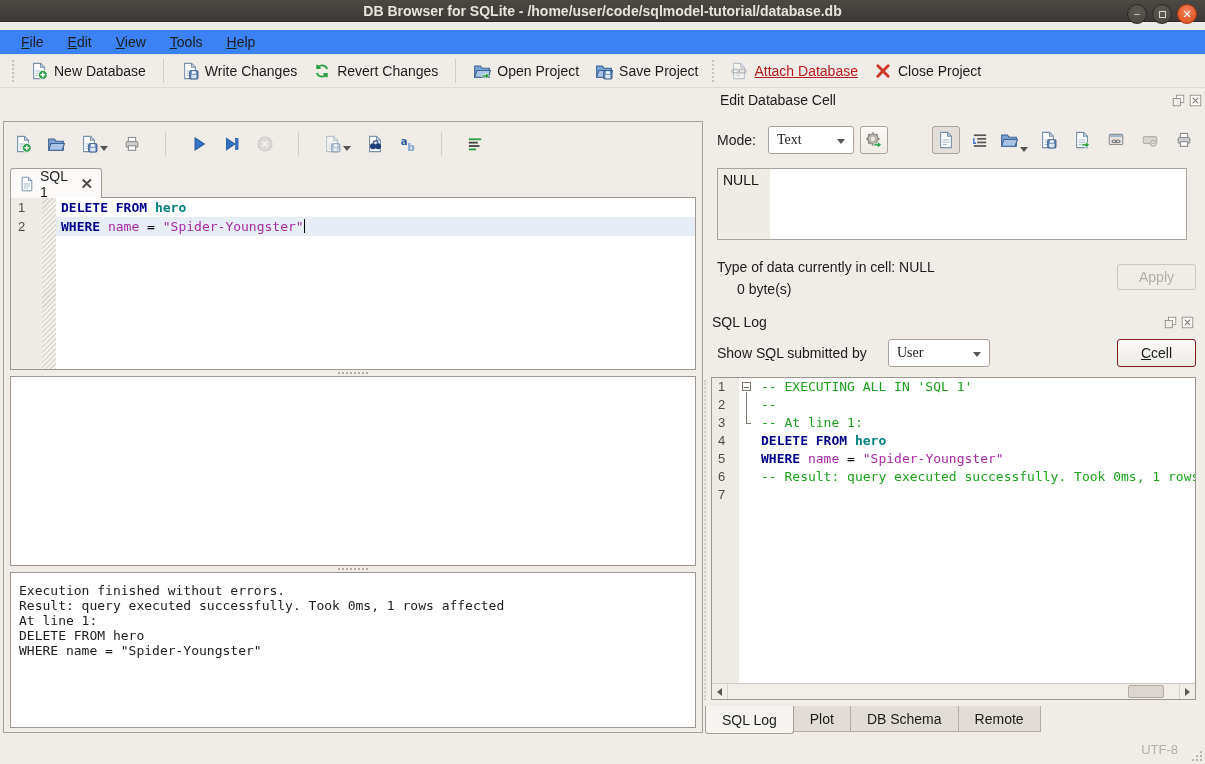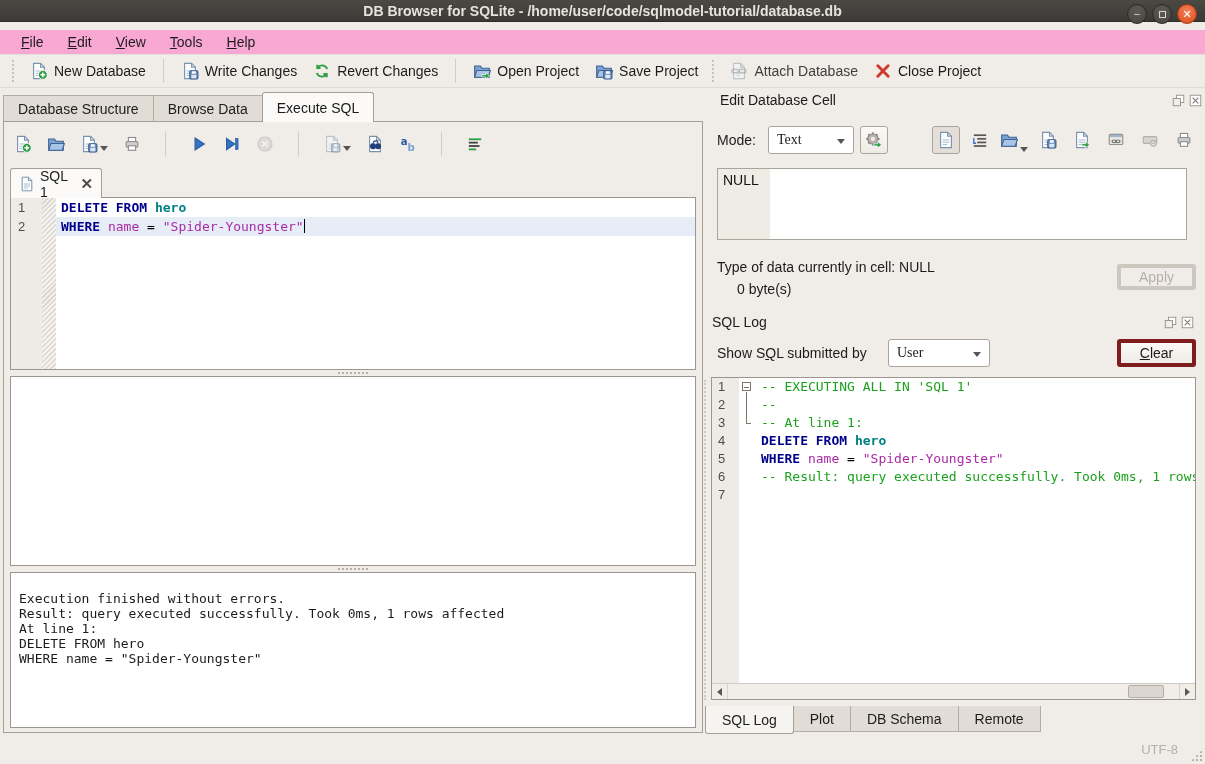--- a/index.html
+++ b/index.html
@@ -13,33 +13,33 @@
     display:flex;align-items:center;justify-content:center;}
   .titlebar .title{color:#e6e3dd;font-weight:bold;font-size:14px;}
   .winbtns{position:absolute;right:8px;top:4px;display:flex;gap:5px;}
   .wbtn{width:20px;height:20px;border-radius:50%;display:flex;align-items:center;justify-content:center;
     background:radial-gradient(circle at 50% 35%,#5e5b55,#46443f);border:1px solid #2a2926;
     color:#d8d5cf;font-size:11px;line-height:1;}
   .wbtn.close{background:radial-gradient(circle at 50% 35%,#f3835b,#dd4814);border-color:#a53a12;color:#fff;}
   .wbtn .sq{width:7px;height:7px;border:1.5px solid #d8d5cf;}
 
   
-  .menubar{position:absolute;left:0;top:30px;width:1205px;height:25px;background:#f9a8d4;
+  .menubar{position:absolute;left:0;top:30px;width:1205px;height:25px;background:#3b82f6;
     display:flex;align-items:center;padding-left:10px;gap:2px;border-bottom:1px solid #e4e0da;}
   .menu-item{padding:2px 11px;}
   .u{text-decoration:underline;}
 
   
   .toolbar{position:absolute;left:0;top:55px;width:1205px;height:33px;display:flex;align-items:center;
     padding-left:6px;border-bottom:1px solid #e0dcd5;}
   .grip{width:4px;height:22px;border-left:2px dotted #c6c1b9;margin:0 6px;}
   .tsep{width:1px;height:24px;background:#d2cdc5;margin:0 9px;}
   .tbtn{display:flex;align-items:center;gap:6px;padding:4px 8px;border-radius:3px;}
   .tbtn .tlbl{white-space:nowrap;}
-  .tbtn.dis .tlbl{color:#404040;}
+  .tbtn.dis .tlbl{color:#b91c1c;text-decoration:underline;}
   .tbtn.dis svg{opacity:.45;}
   .caret-down{width:0;height:0;border-left:4px solid transparent;border-right:4px solid transparent;
     border-top:5px solid #555;margin-left:2px;align-self:flex-end;margin-bottom:2px;}
 
   .icw{position:relative;width:18px;height:18px;display:inline-block;flex:0 0 auto;}
   .icw svg{position:absolute;inset:0;width:100%;height:100%;}
   .icw.small{width:16px;height:16px;}
 
   
   .main-tabs{position:absolute;left:3px;top:92px;height:30px;display:flex;align-items:flex-end;}
@@ -78,34 +78,34 @@
   .tk-id{color:var(--identifier,#aa2aa5);}
   .tk-str{color:var(--string,#aa2aa5);}
   .tk-cm{color:var(--comment,#1ba11b);}
   .tk-pl{color:#000;}
   .caret{display:inline-block;width:1px;height:14px;background:#000;vertical-align:-2px;}
 
   .hsplit{position:absolute;left:6px;width:686px;height:6px;display:flex;align-items:center;justify-content:center;}
   .hsplit .dots{width:30px;border-top:2px dotted #b4aea6;}
   .grid-pane{position:absolute;left:6px;top:254px;width:686px;height:190px;background:#fff;border:1px solid #9c968e;}
   .msg-pane{position:absolute;left:6px;top:450px;width:686px;height:156px;background:#fff;border:1px solid #9c968e;
-    font-family:"DejaVu Sans Mono",monospace;font-size:13px;line-height:15px;padding:18px 8px;white-space:pre;overflow:hidden;}
+    font-family:"DejaVu Sans Mono",monospace;font-size:13px;line-height:15px;padding:10px 8px;white-space:pre;overflow:hidden;}
 
   
   .dock-header{display:flex;align-items:center;}
   .dock-title{flex:1;}
   .dock-icons{display:flex;gap:4px;margin-right:8px;}
   .dico{width:13px;height:13px;position:relative;}
   .dico svg{width:100%;height:100%;}
 
   .combo{background:#fff;border:1px solid #aaa49c;border-radius:3px;display:flex;align-items:center;
     padding:0 8px;height:28px;position:relative;}
   .combo .cval{flex:1;font-family:Liberation Serif, serif;}
   .combo .caret-down{position:absolute;right:8px;top:12px;}
-  .btn{background:linear-gradient(#fbfaf8,#eeebe5);border:4px solid #7f1d1d;border-radius:3px;
+  .btn{background:linear-gradient(#fbfaf8,#eeebe5);border:1px solid #7f1d1d;border-radius:3px;
     display:flex;align-items:center;justify-content:center;height:28px;}
   .btn.disabled{background:#f0ece7;border-color:#ccc7bf;color:#b4afa7;}
   .sqbtn{width:28px;height:28px;border-radius:3px;display:flex;align-items:center;justify-content:center;}
   .sqbtn.pressed{background:#e3dfd8;border:1px solid #aaa49c;}
   .sqbtn.framed{background:linear-gradient(#fbfaf8,#eeebe5);border:1px solid #aaa49c;}
 
   .cell-editor{position:absolute;left:717px;top:168px;width:470px;height:72px;background:#fff;
     border:1px solid #aaa49c;
     background-image:linear-gradient(#efece6,#efece6);background-size:52px 100%;background-repeat:no-repeat;}
   .cell-editor .val{position:absolute;left:5px;top:3px;font-size:14px;color:#111;}
@@ -341,25 +341,20 @@
     <span class="tbtn">
       <span class="icw">
           <svg>
             <use href="#s-xred"></use>
           </svg>
         </span>
       <span class="tlbl">Close Project</span>
       </span>
   </div>
 
-  <div class="main-tabs">
-    <span class="mtab">Database Structure</span>
-    <span class="mtab">Browse Data</span>
-    <span class="mtab active">Execute SQL</span>
-  </div>
 
   <div class="left-frame">
     <div class="sql-toolbar">
       <span class="sbtn">
           <span class="icw">
             <svg>
               <use href="#s-page"></use>
             </svg>
             <svg>
               <use href="#s-plus"></use>
@@ -598,21 +593,21 @@
           </svg></span>
     </span>
   </div>
 
   <span style="position:absolute;left:717px;top:345px;"><span>Show S</span><span class="u">Q</span><span>L submitted by</span></span>
   <div class="combo" style="position:absolute;left:888px;top:339px;width:102px;">
     <span class="cval">User</span>
     <span class="caret-down"></span>
   </div>
   <div class="btn" style="position:absolute;left:1117px;top:339px;width:79px;">
-    <span><span class="u">C</span><span>lear</span></span>
+    <span><span class="u">C</span><span>cell</span></span>
   </div>
 
   <div class="vhandle"></div>
 
   <div class="log-frame">
     <div>
         <div class="cl">
           <span class="ln">1</span>
           <span class="fold">
             <span class="fbox">−</span>

